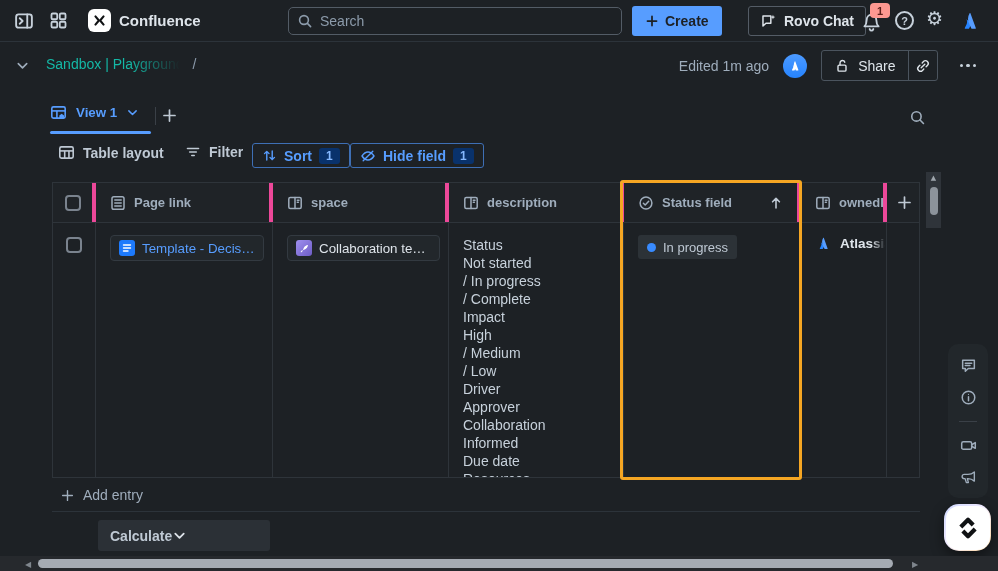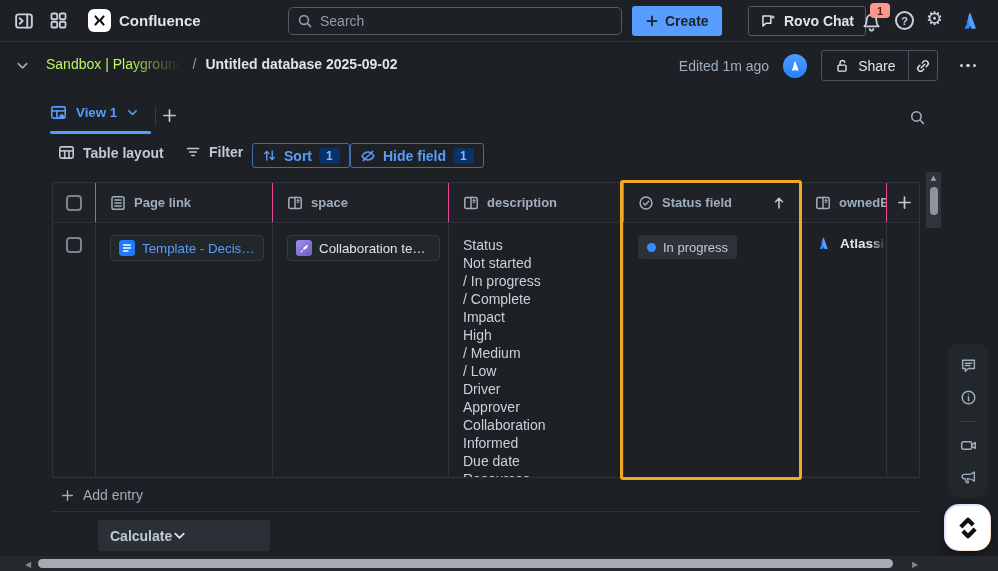--- a/index.html
+++ b/index.html
@@ -22,21 +22,21 @@
   .bell-wrap{position:absolute;left:861px;top:10px;width:24px;height:24px;color:#C7D1DB}
   .bell-badge{position:absolute;left:9px;top:-7px;min-width:20px;height:15px;background:#FD9891;color:#5D1F1A;font-size:11px;font-weight:700;border-radius:4px;display:flex;align-items:center;justify-content:center;padding:0 4px}
   .help-btn{position:absolute;left:895px;top:11px;width:19px;height:19px;border:2px solid #C7D1DB;border-radius:50%;color:#C7D1DB;font-size:11px;font-weight:700;display:flex;align-items:center;justify-content:center}
   .gear-btn{position:absolute;left:926px;top:9px;font-family:"DejaVu Sans",sans-serif;font-size:19px;line-height:1;color:#C7D1DB}
   .atl-logo{position:absolute;left:958px;top:9px}
 
   
   .pagehead{position:absolute;left:0;top:42px;width:998px;height:48px}
   .ph-chev{position:absolute;left:15px;top:16px;color:#9FADBC}
   .breadcrumb{position:absolute;left:46px;top:14px;display:flex;align-items:center;gap:9px;font-size:14px}
-  .bc-space{color:#bef264;max-width:140px;white-space:nowrap;overflow:hidden;
+  .bc-space{color:#14b8a6;max-width:140px;white-space:nowrap;overflow:hidden;
     -webkit-mask-image:linear-gradient(90deg,#000 60%,transparent 97%);mask-image:linear-gradient(90deg,#000 60%,transparent 97%)}
   .bc-sep{color:#8C9BAB}
   .bc-title{color:#DEE4EA;font-weight:700}
   .ph-right{position:absolute;right:14px;top:8px;display:flex;align-items:center;gap:14px}
   .edited{color:#9FADBC;font-size:14px}
   .avatar{width:24px;height:24px;border-radius:50%;background:linear-gradient(180deg,#4C9AFF,#2684FF);display:flex;align-items:center;justify-content:center}
   .share-group{display:flex;align-items:stretch;border:1px solid #4B545E;border-radius:3px;height:31px;overflow:hidden}
   .share-btn{display:flex;align-items:center;gap:8px;padding:0 12px;color:#DEE4EA;font-size:14px}
   .link-btn{display:flex;align-items:center;justify-content:center;width:29px;border-left:1px solid #4B545E;color:#DEE4EA}
   .more-btn{display:flex;gap:3px;padding:6px 8px}
@@ -52,21 +52,21 @@
 
   
   .toolbar{position:absolute;left:0;top:140px;width:927px;height:32px}
   .tool-item{position:absolute;display:flex;align-items:center;gap:8px;color:#BFC9D4;font-weight:600;font-size:14px}
   .pill-btn{position:absolute;height:25px;display:flex;align-items:center;gap:7px;padding:0 9px;border:1px solid #3E6FB5;border-radius:3px;color:#579DFF;font-weight:600;font-size:14px}
   .pill-badge{background:#09326C;color:#85B8FF;font-size:12px;font-weight:700;border-radius:3px;padding:1px 7px}
 
   
   .db-table{position:absolute;left:52px;top:182px;width:868px;height:296px;border:1px solid #2E343A;overflow:hidden;background:#1D2125}
   .t-header{display:grid;grid-template-columns:43px 177px 176px 175px 177px 86px 34px;height:40px;background:#1F2327;border-bottom:1px solid #2E343A}
-  .th{display:flex;align-items:center;gap:8px;padding:0 0 0 14px;color:#9FADBC;font-weight:600;font-size:13px;border-right:1px solid #ec4899;overflow:hidden;white-space:nowrap}
+  .th{display:flex;align-items:center;gap:8px;padding:0 0 0 14px;color:#9FADBC;font-weight:600;font-size:13px;border-right:4px solid #ec4899;overflow:hidden;white-space:nowrap}
   .th:last-child{border-right:none}
   .th-check,.th-plus{justify-content:center;padding:0}
   .t-row{display:grid;grid-template-columns:43px 177px 176px 175px 177px 86px 34px;height:255px}
   .td{border-right:1px solid #2E343A;padding:12px 8px 0 14px;overflow:hidden}
   .td:last-child{border-right:none}
   .td-check{display:flex;justify-content:center;padding:14px 0 0 0}
   .checkbox{width:16px;height:16px;border:2px solid #7A838E;border-radius:4px;background:transparent}
   .chip{display:inline-flex;align-items:center;gap:7px;max-width:100%;height:26px;padding:0 8px;border:1px solid #333A41;border-radius:4px;background:#22272B;white-space:nowrap;overflow:hidden}
   .chip .lbl{overflow:hidden;text-overflow:ellipsis}
   .chip-link .lbl{color:#579DFF}
@@ -180,21 +180,20 @@
 
   <div class="pagehead">
     <button class="ph-chev">
       <svg width="15" height="15" viewBox="0 0 16 16" fill="none" stroke="currentColor" stroke-width="1.7" stroke-linecap="round" stroke-linejoin="round">
           <path d="M3.5 6 L8 10.5 L12.5 6"></path>
         </svg>
     </button>
     <div class="breadcrumb">
       <span class="bc-space">Sandbox | Playground</span>
       <span class="bc-sep">/</span>
-      <span class="bc-title">Untitled database 2025-09-02</span>
     </div>
     <div class="ph-right">
       <span class="edited">Edited 1m ago</span>
       <button class="avatar">
         <svg width="14" height="14" viewBox="0 0 24 24">
             <path d="M8.2 10.2 C9.3 11.6 9.4 13.4 8.6 15.2 L6.8 18.9 C6.6 19.3 6.9 19.8 7.3 19.8 H10.6 C10.8 19.8 11 19.7 11.1 19.5 L13.3 15 C11.9 13 10.2 11.3 8.2 10.2 Z" fill="#fff"></path>
             <path d="M11.5 4.4 C9.6 7.7 9.5 11.6 11.3 15.1 L13.4 19.5 C13.5 19.7 13.7 19.8 13.9 19.8 H17.2 C17.7 19.8 18 19.3 17.8 18.9 L12.5 4.4 C12.3 3.9 11.8 3.9 11.5 4.4 Z" fill="#fff"></path>
           </svg>
       </button>
       <div class="share-group">

